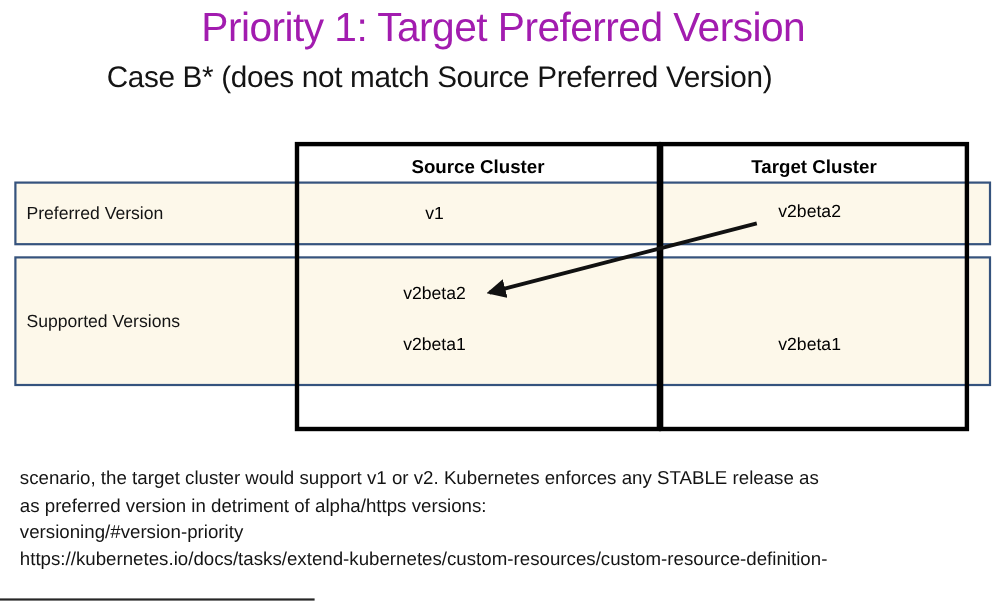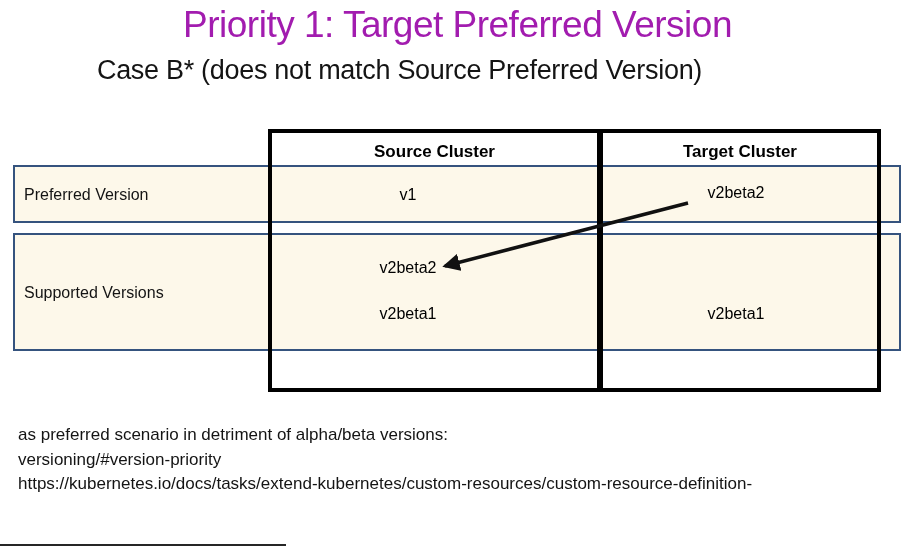--- a/index.html
+++ b/index.html
@@ -29,21 +29,21 @@
   .box-target{left:599px;width:282px;}
   .cluster-header{
     margin-top:9px;text-align:center;font-size:17px;font-weight:700;color:#000;
   }
   .row-label{
     position:absolute;left:24px;font-size:16px;color:#141414;white-space:nowrap;
   }
   .cell{
     position:absolute;font-size:16px;color:#000;text-align:center;white-space:nowrap;
   }
-  .cell.src{left:286px;width:244px;}
+  .cell.src{left:273px;width:244px;}
   .cell.tgt{left:599px;width:274px;}
   .bold{font-weight:400;}
   .arrow-overlay{
     position:absolute;left:0;top:0;width:915px;height:547px;pointer-events:none;
   }
   .footnote{
     position:absolute;left:18px;top:423px;width:890px;
     font-size:17px;line-height:24.5px;color:#141414;
   }
   .footnote div{white-space:nowrap;}
@@ -82,20 +82,21 @@
   <svg class="arrow-overlay" viewBox="0 0 915 547" xmlns="http://www.w3.org/2000/svg">
     <defs>
       <marker id="ah" markerWidth="5" markerHeight="5" refX="4.2" refY="2.5" orient="auto">
         <path d="M0,0 L5,2.5 L0,5 z" fill="#111"></path>
       </marker>
     </defs>
     <line x1="688" y1="203" x2="445" y2="266" stroke="#111" stroke-width="3.5" marker-end="url(#ah)"></line>
   </svg>
 
   <div class="footnote">
-    <div>as preferred scenario in detriment of alpha/beta versions:</div>
+    <div>scenario, the target cluster would support v1 or v2. Kubernetes enforces any STABLE release as</div>
+    <div>as preferred version in detriment of alpha/https versions:</div>
     <div>versioning/#version-priority</div>
     <div>https://kubernetes.io/docs/tasks/extend-kubernetes/custom-resources/custom-resource-definition-</div>
   </div>
 
   <div class="bottom-edge-line"></div>
 
 </div>
 
 </body></html>

